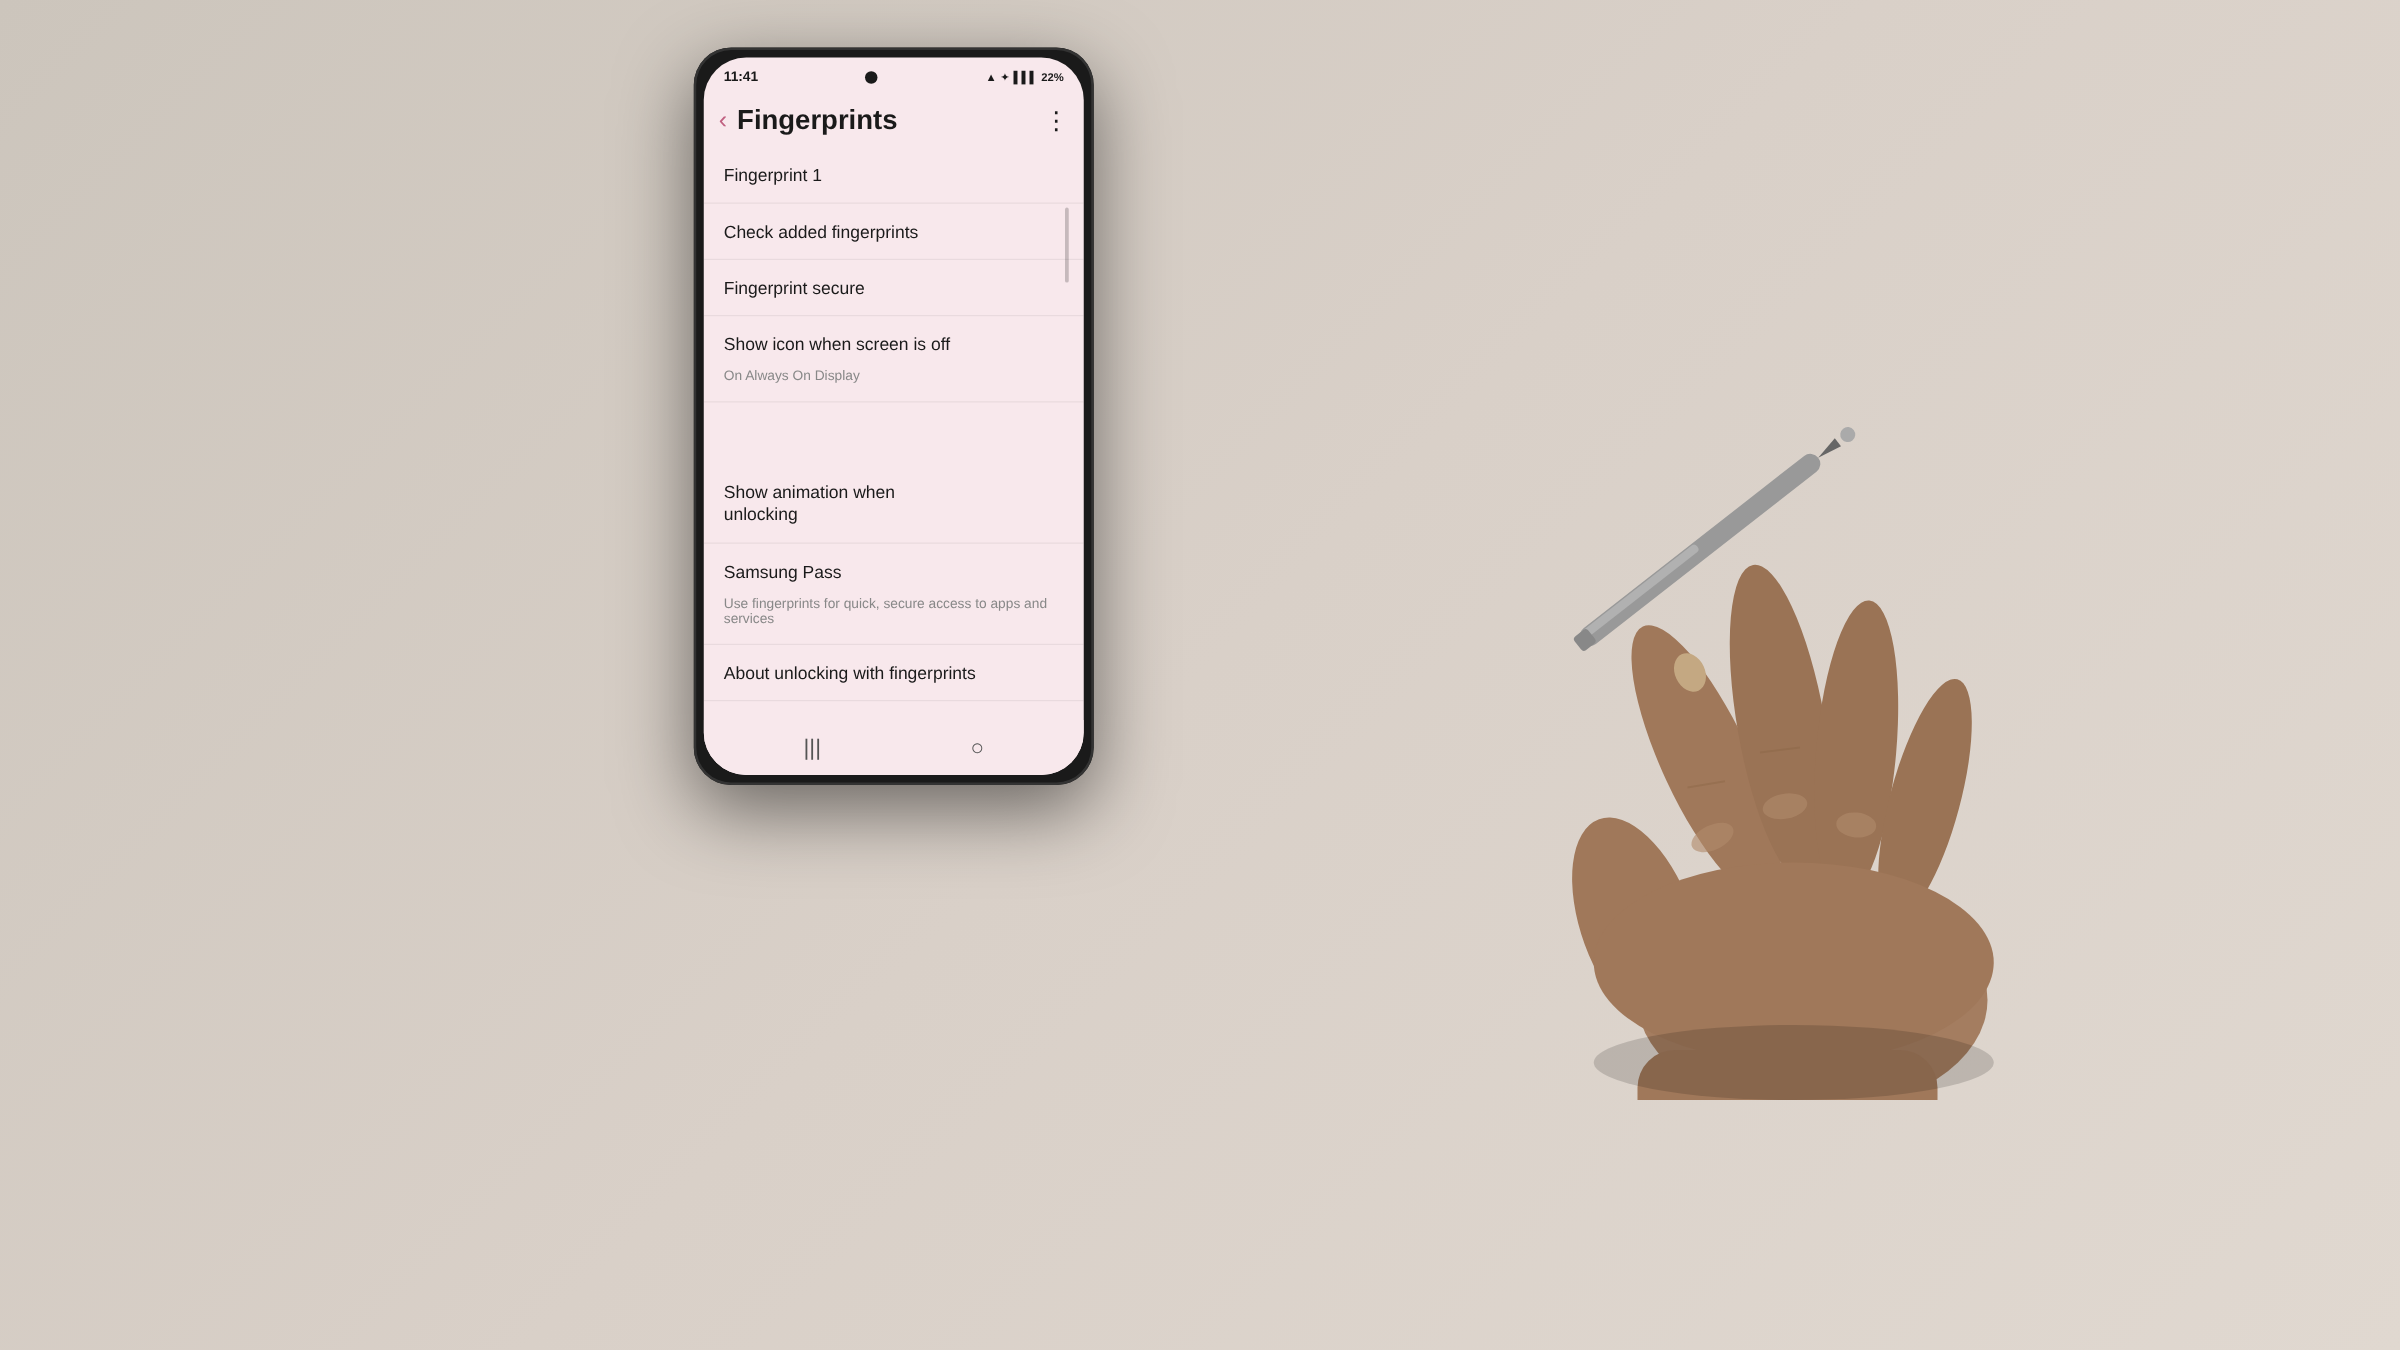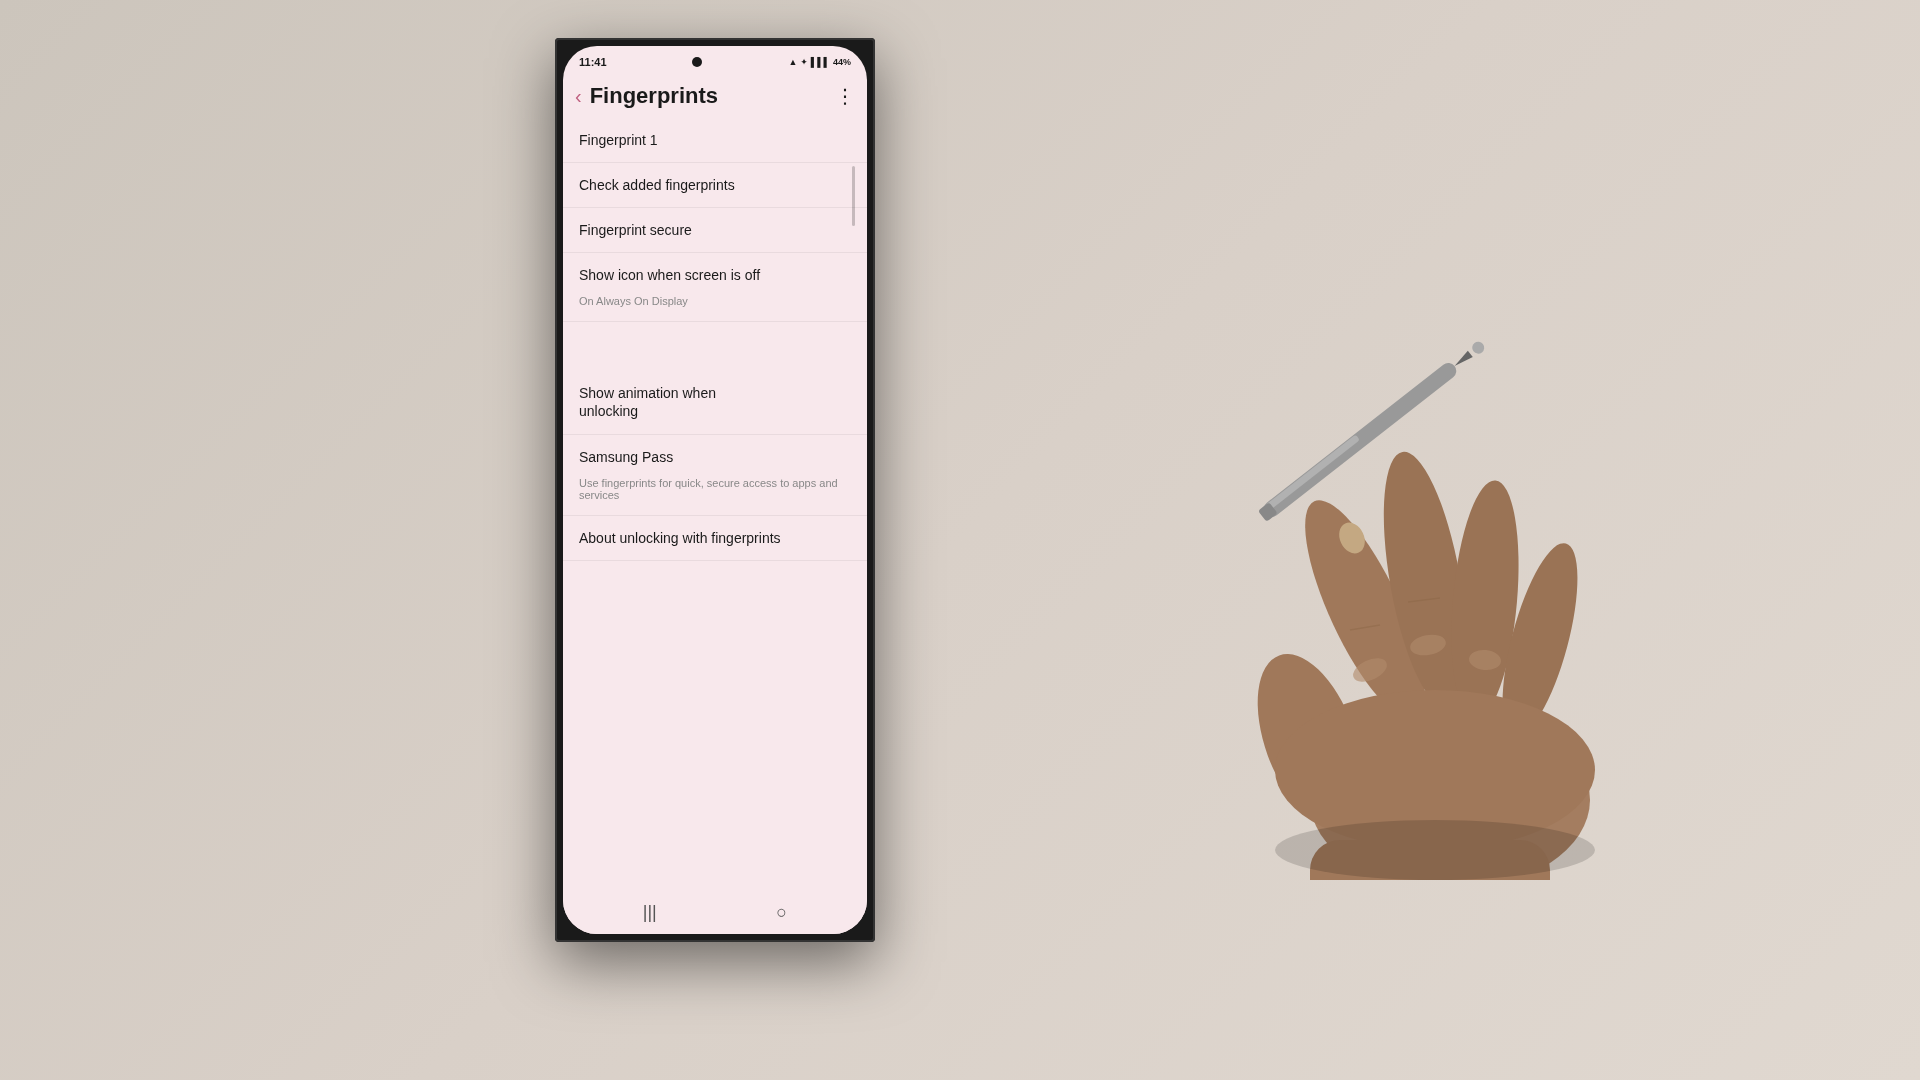--- a/index.html
+++ b/index.html
@@ -22,23 +22,23 @@
       position: relative;
       background: linear-gradient(135deg, #ccc5bc 0%, #d9d0c8 50%, #e0d8d0 100%);
     }
 
     
     .phone {
       position: absolute;
       left: 555px;
       top: 38px;
       width: 320px;
-      height: 904px;
+      height: 590px;
       background: #1a1a1a;
-      border-radius: 4px;
+      border-radius: 30px;
       box-shadow: 0 20px 60px rgba(0,0,0,0.5), inset 0 0 0 2px #333;
       overflow: hidden;
       padding-left: 36px;
     }
 
     .phone-screen {
       position: absolute;
       left: 8px;
       top: 8px;
       right: 8px;
@@ -197,21 +197,21 @@
   <div class="phone">
     <div class="phone-screen">
 
       <div class="status-bar">
         <span class="status-time">11:41</span>
         <div class="status-camera"></div>
         <div class="status-icons">
           <span>▲</span>
           <span>✦</span>
           <span>▌▌▌</span>
-          <span class="battery-icon">44%</span>
+          <span class="battery-icon">22%</span>
         </div>
       </div>
 
       <div class="top-bar">
         <span class="back-arrow">‹</span>
         <span class="page-title">Fingerprints</span>
         <span class="more-icon">⋮</span>
       </div>
 
       <div class="scroll-indicator"></div>

